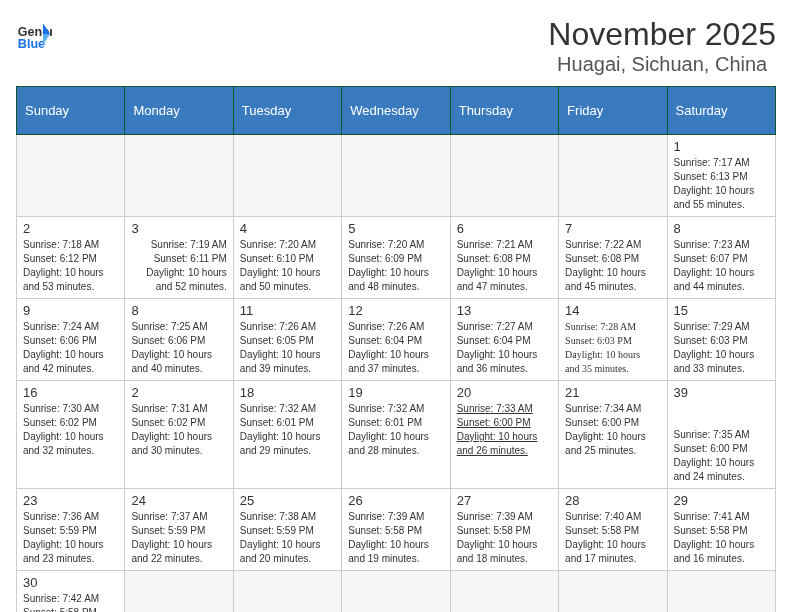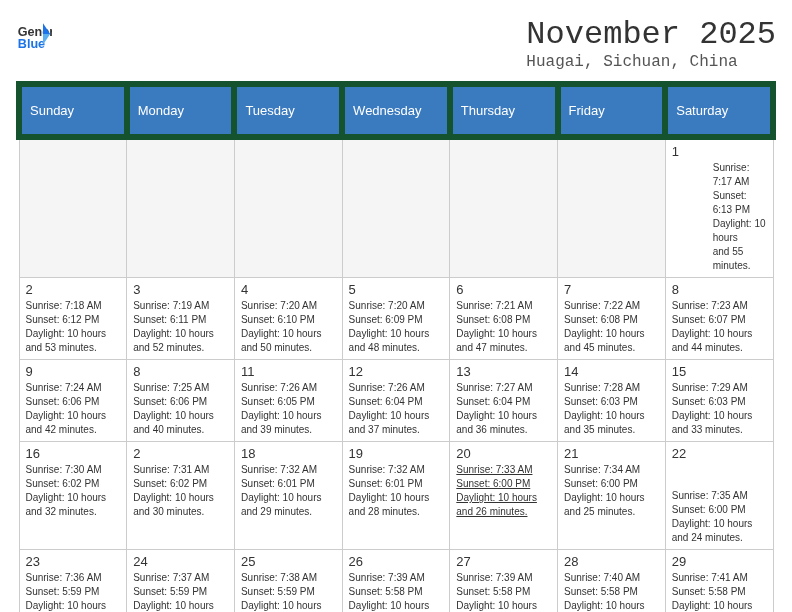--- a/index.html
+++ b/index.html
@@ -19,45 +19,44 @@
     .logo {
       display: flex;
       align-items: center;
       gap: 4px;
     }
     .logo-icon {
       width: 36px;
       height: 36px;
     }
     .title-area {
-      text-align: left;
-      font-family: Liberation Mono, monospace;
+      text-align: center;
     }
     .month-title {
       font-size: 32px;
       font-weight: normal;
       color: #333;
     }
     .location {
-      font-size: 16px;
+      font-size: 20px;
       color: #555;
     }
     .calendar {
       width: 100%;
       border-collapse: collapse;
       border: 1px solid #ccc;
     }
     .calendar th {
       background-color: #3a7abf;
       color: #fff;
       text-align: left;
       padding: 16px 8px;
       font-size: 13px;
       font-weight: normal;
-      border: 6px solid #14532d;
+      border: 1px solid #14532d;
     }
     .calendar td {
       vertical-align: top;
       border: 1px solid #ccc;
       padding: 4px 6px;
       font-size: 10.5px;
       color: #333;
       background: #fff;
       width: calc(100% / 7);
       min-height: 70px;
@@ -114,37 +113,37 @@
   <tbody id="calendar-body">
   <tr>
         <td class="empty"></td>
         <td class="empty"></td>
         <td class="empty"></td>
         <td class="empty"></td>
         <td class="empty"></td>
         <td class="empty"></td>
         <td>
           <span class="day-number">1</span>
-          <div class="day-info" style="white-space: pre-line; margin-left: 41px;">Sunrise: 7:17 AM
+          <div class="day-info" style="white-space: pre-line;">Sunrise: 7:17 AM
 Sunset: 6:13 PM
 Daylight: 10 hours
 and 55 minutes.</div>
         </td>
       </tr>
       <tr>
         <td>
           <span class="day-number">2</span>
           <div class="day-info" style="white-space: pre-line;">Sunrise: 7:18 AM
 Sunset: 6:12 PM
 Daylight: 10 hours
 and 53 minutes.</div>
         </td>
         <td>
           <span class="day-number">3</span>
-          <div class="day-info" style="white-space: pre-line;">Sunrise: 7:19 AM
+          <div class="day-info" style="white-space: pre-line; text-align: right;">Sunrise: 7:19 AM
 Sunset: 6:11 PM
 Daylight: 10 hours
 and 52 minutes.</div>
         </td>
         <td>
           <span class="day-number">4</span>
           <div class="day-info" style="white-space: pre-line;">Sunrise: 7:20 AM
 Sunset: 6:10 PM
 Daylight: 10 hours
 and 50 minutes.</div>
@@ -209,21 +208,21 @@
         </td>
         <td>
           <span class="day-number">13</span>
           <div class="day-info" style="white-space: pre-line;">Sunrise: 7:27 AM
 Sunset: 6:04 PM
 Daylight: 10 hours
 and 36 minutes.</div>
         </td>
         <td>
           <span class="day-number">14</span>
-          <div class="day-info" style="white-space: pre-line;">Sunrise: 7:28 AM
+          <div class="day-info" style="white-space: pre-line; font-family: Liberation Serif, serif;">Sunrise: 7:28 AM
 Sunset: 6:03 PM
 Daylight: 10 hours
 and 35 minutes.</div>
         </td>
         <td>
           <span class="day-number">15</span>
           <div class="day-info" style="white-space: pre-line;">Sunrise: 7:29 AM
 Sunset: 6:03 PM
 Daylight: 10 hours
 and 33 minutes.</div>
@@ -266,21 +265,21 @@
 and 26 minutes.</div>
         </td>
         <td>
           <span class="day-number">21</span>
           <div class="day-info" style="white-space: pre-line;">Sunrise: 7:34 AM
 Sunset: 6:00 PM
 Daylight: 10 hours
 and 25 minutes.</div>
         </td>
         <td>
-          <span class="day-number">22</span>
+          <span class="day-number">39</span>
           <div class="day-info" style="white-space: pre-line; margin-top: 28px;">Sunrise: 7:35 AM
 Sunset: 6:00 PM
 Daylight: 10 hours
 and 24 minutes.</div>
         </td>
       </tr>
       <tr>
         <td>
           <span class="day-number">23</span>
           <div class="day-info" style="white-space: pre-line;">Sunrise: 7:36 AM

